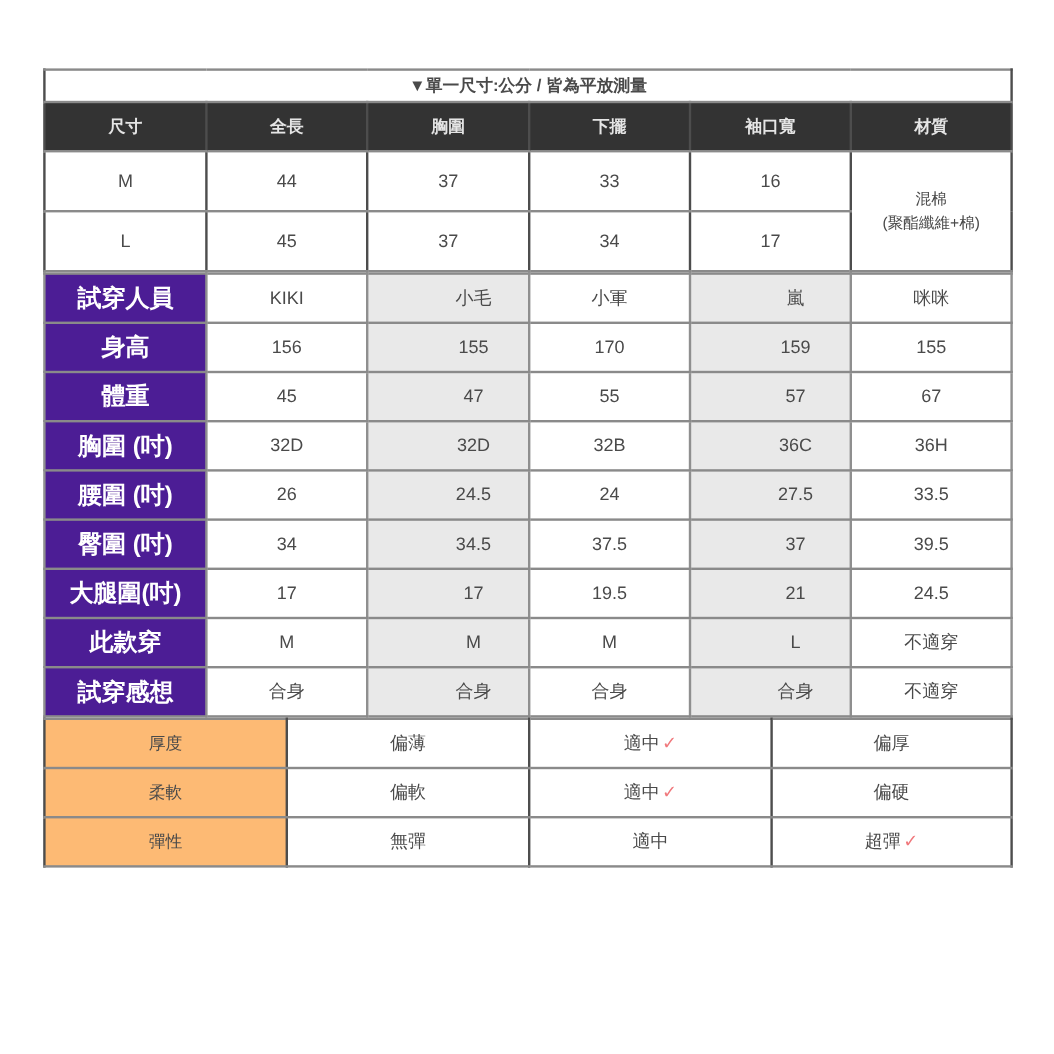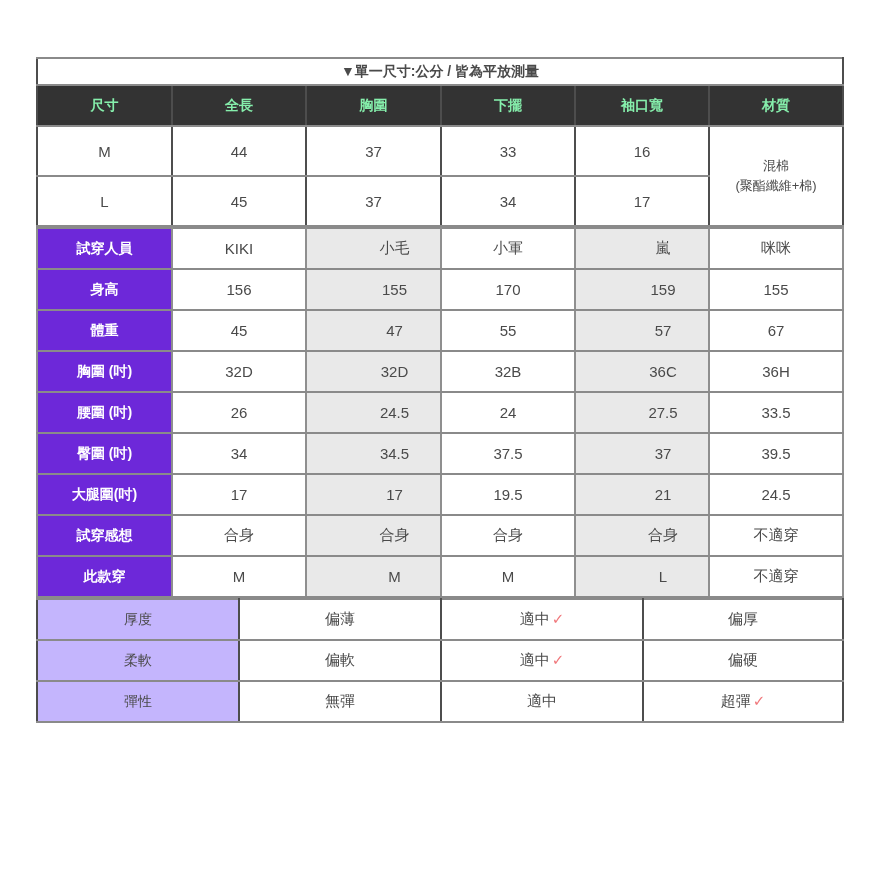--- a/index.html
+++ b/index.html
@@ -6,28 +6,28 @@
   body{width:878px;height:878px;position:relative;
        font-family:"Liberation Sans","DejaVu Sans",sans-serif;color:#4a4a4a;}
   .wrap{position:absolute;left:36px;top:57px;width:782px;}
   table{border-collapse:collapse;table-layout:fixed;width:806px;}
   td,th{text-align:center;vertical-align:middle;padding:0;
         color:#4a4a4a;font-size:15px;font-weight:400;
         border-top:2px solid #8a8a8a;border-bottom:2px solid #8a8a8a;
         border-left:2px solid #4d4d4d;border-right:2px solid #4d4d4d;}
   table.fit td, table.fit th{border-left-color:#8f8f8f;border-right-color:#8f8f8f;}
   tr.title-row td{font-size:14px;font-weight:700;height:25px;color:#4a4a4a;background:#fff;}
-  tr.head-row th{height:39px;background:#333333;color:#86efac;font-size:14px;font-weight:700;}
-  th.dark{background:#6d28d9;color:#ffffff;font-size:14px;font-weight:700;margin-top:44px;}
+  tr.head-row th{height:39px;background:#333333;color:#e5e5e5;font-size:14px;font-weight:700;}
+  th.dark{background:#4c1d95;color:#ffffff;font-size:20px;font-weight:700;margin-top:44px;}
   table.size tr.data-row td{height:48px;}
   table.fit tr.title-row td{height:38px;}
   table.fit td, table.fit th{height:39px;}
   table.attr td, table.attr th{height:39px;}
   td.shade{background:#e9e9e9;padding-left:42px;}
-  th.lightlabel{background:#c4b5fd;font-weight:400;font-size:14px;}
+  th.lightlabel{background:#fdba74;font-weight:400;font-size:14px;}
   td.material{font-size:13px;line-height:1.55;}
   .check{color:#f0787c;font-weight:700;margin-left:2px;font-size:15px;}
 </style>
 </head>
 <body>
 
 <div class="wrap">
 
   <table class="size">
     <colgroup>
@@ -131,33 +131,33 @@
     </tr>
     <tr>
       <th class="dark">大腿圍(吋)</th>
       <td>17</td>
       <td class="shade">17</td>
       <td>19.5</td>
       <td class="shade">21</td>
       <td>24.5</td>
     </tr>
     <tr>
+      <th class="dark">此款穿</th>
+      <td>M</td>
+      <td class="shade">M</td>
+      <td>M</td>
+      <td class="shade">L</td>
+      <td>不適穿</td>
+    </tr>
+    <tr>
       <th class="dark">試穿感想</th>
       <td>合身</td>
       <td class="shade">合身</td>
       <td>合身</td>
       <td class="shade">合身</td>
-      <td>不適穿</td>
-    </tr>
-    <tr>
-      <th class="dark">此款穿</th>
-      <td>M</td>
-      <td class="shade">M</td>
-      <td>M</td>
-      <td class="shade">L</td>
       <td>不適穿</td>
     </tr>
   </tbody>
     </table>
 
   <table class="attr">
     <colgroup>
         <col style="width:202px">
         <col style="width:202px">
         <col style="width:202px">

